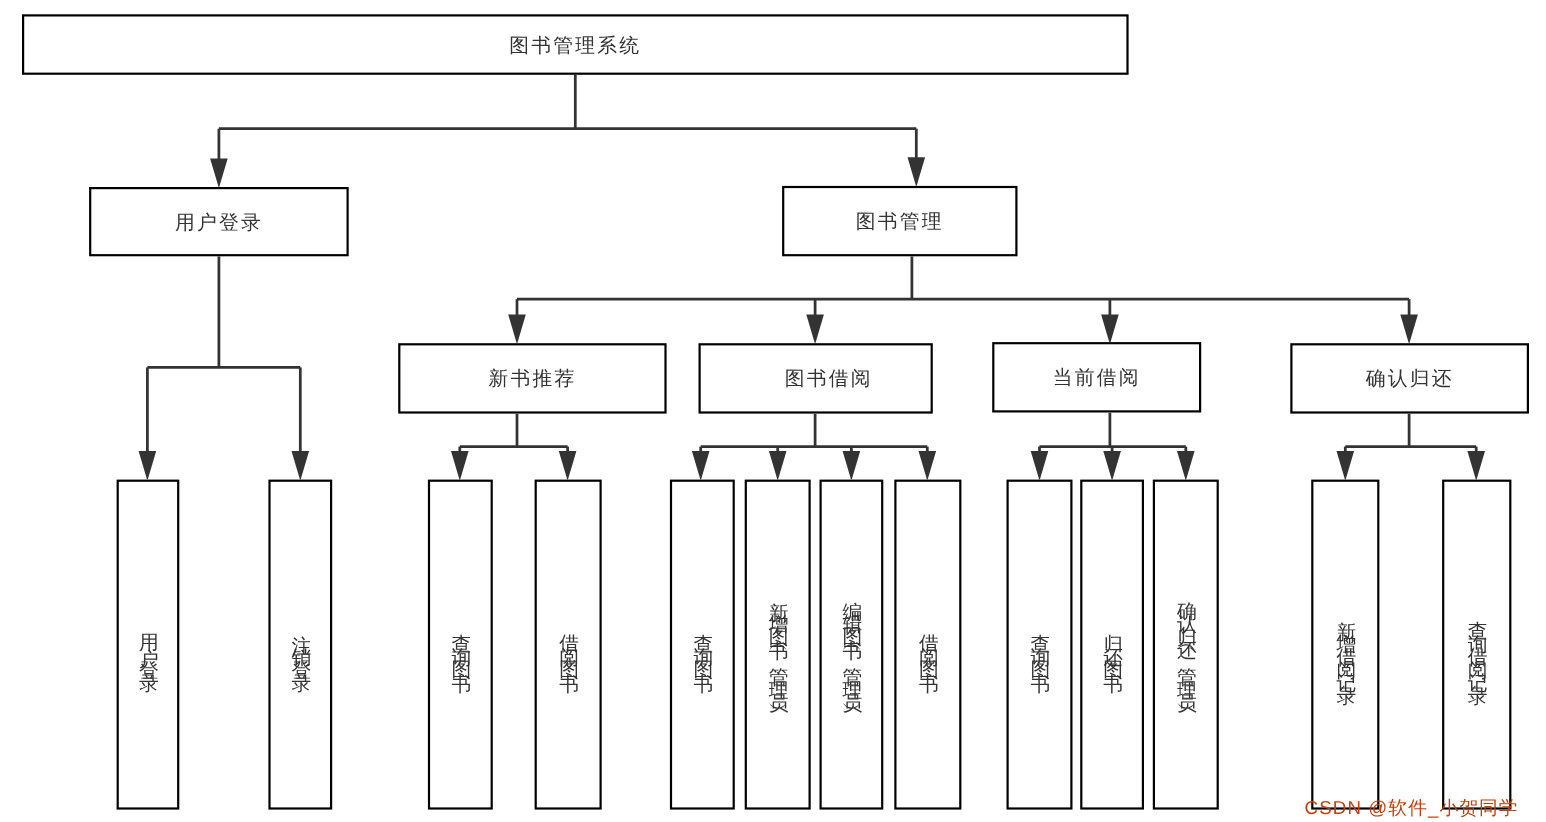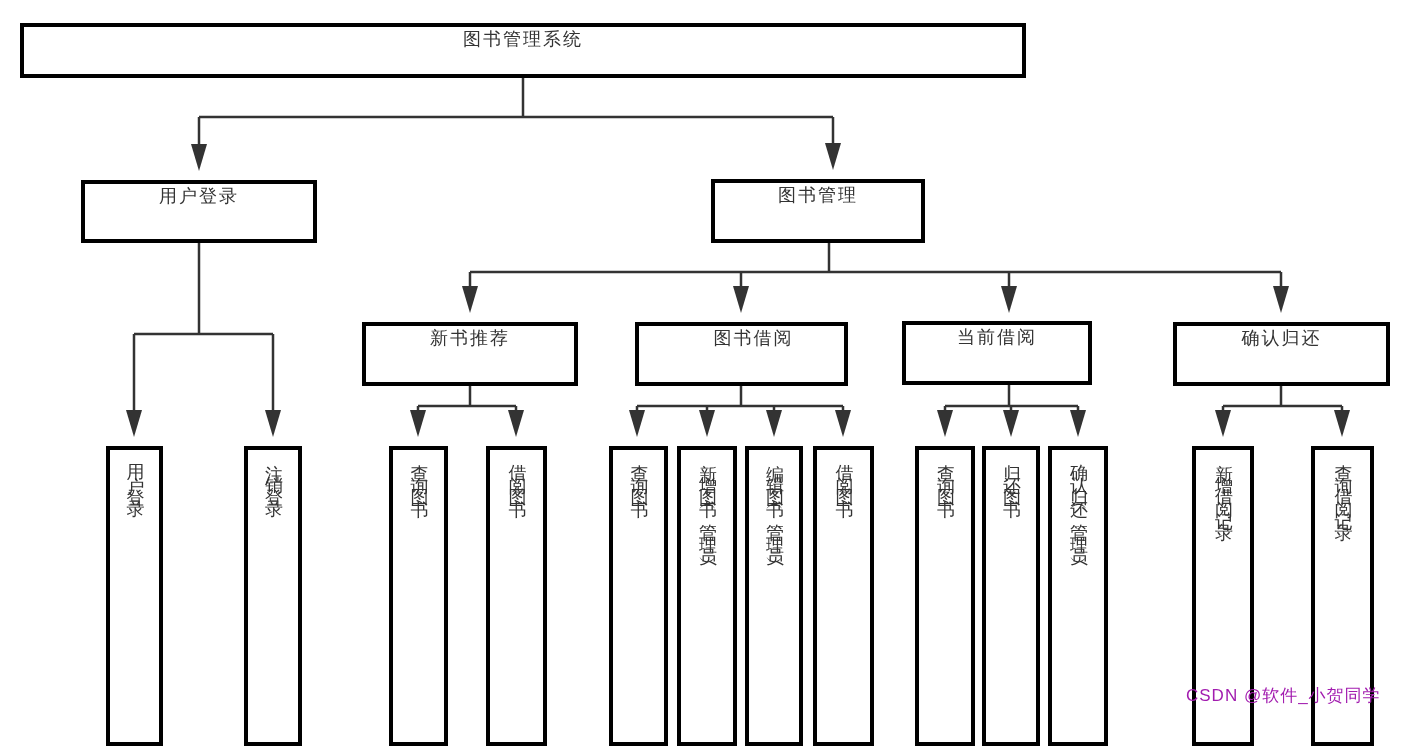--- a/index.html
+++ b/index.html
@@ -8,51 +8,50 @@
     width:1405px;height:747px;
     background:#ffffff;
     font-family:"Liberation Sans","DejaVu Sans",sans-serif;
     overflow:hidden;
   }
   #connectors{position:absolute;left:0;top:0;z-index:0;}
   .box{
     position:absolute;
     box-sizing:border-box;
     background:#ffffff;
-    border:4px solid #000000;
+    border:2px solid #000000;
     display:flex;
-    align-items:flex-start;
+    align-items:center;
     justify-content:center;
     z-index:1;
     color:#333333;
-    margin-top:10px;
   }
   .box-h span{
     font-size:18px;
     letter-spacing:2px;
     color:#333333;
     white-space:nowrap;
   }
   .box-v span{
     writing-mode:vertical-rl;
     text-orientation:mixed;
     font-size:18px;
     line-height:1.1;
     letter-spacing:12px;
     color:#333333;
     white-space:nowrap;
   }
   .connector-path{stroke:#333333;stroke-width:2.5;fill:none;}
   .arrowhead{fill:#333333;stroke:none;}
   #watermark{
     position:absolute;
-    left:1186px;top:684px;
+    left:1186px;top:723px;
     font-size:17px;
     letter-spacing:1px;
-    color:#a21caf;
+    color:#c2410c;
     z-index:2;
     white-space:nowrap;
   }
 </style>
 </head>
 <body>
 
 <div id="stage">
 
   <svg id="connectors" width="1405" height="747" viewBox="0 0 1405 747">
@@ -121,21 +120,21 @@
     <span>图书管理系统</span>
   </div>
 
   <div class="box box-h" style="left:81px;top:170px;width:236px;height:63px;">
     <span>用户登录</span>
   </div>
   <div class="box box-h" style="left:711px;top:169px;width:214px;height:64px;">
     <span>图书管理</span>
   </div>
 
-  <div class="box box-h" style="left:362px;top:312px;width:216px;height:64px;">
+  <div class="box box-h" style="left:362px;top:312px;width:244px;height:64px;">
     <span>新书推荐</span>
   </div>
   <div class="box box-h" style="left:635px;top:312px;width:213px;height:64px;padding-left:24px;">
     <span>图书借阅</span>
   </div>
   <div class="box box-h" style="left:902px;top:311px;width:190px;height:64px;">
     <span>当前借阅</span>
   </div>
   <div class="box box-h" style="left:1173px;top:312px;width:217px;height:64px;">
     <span>确认归还</span>

